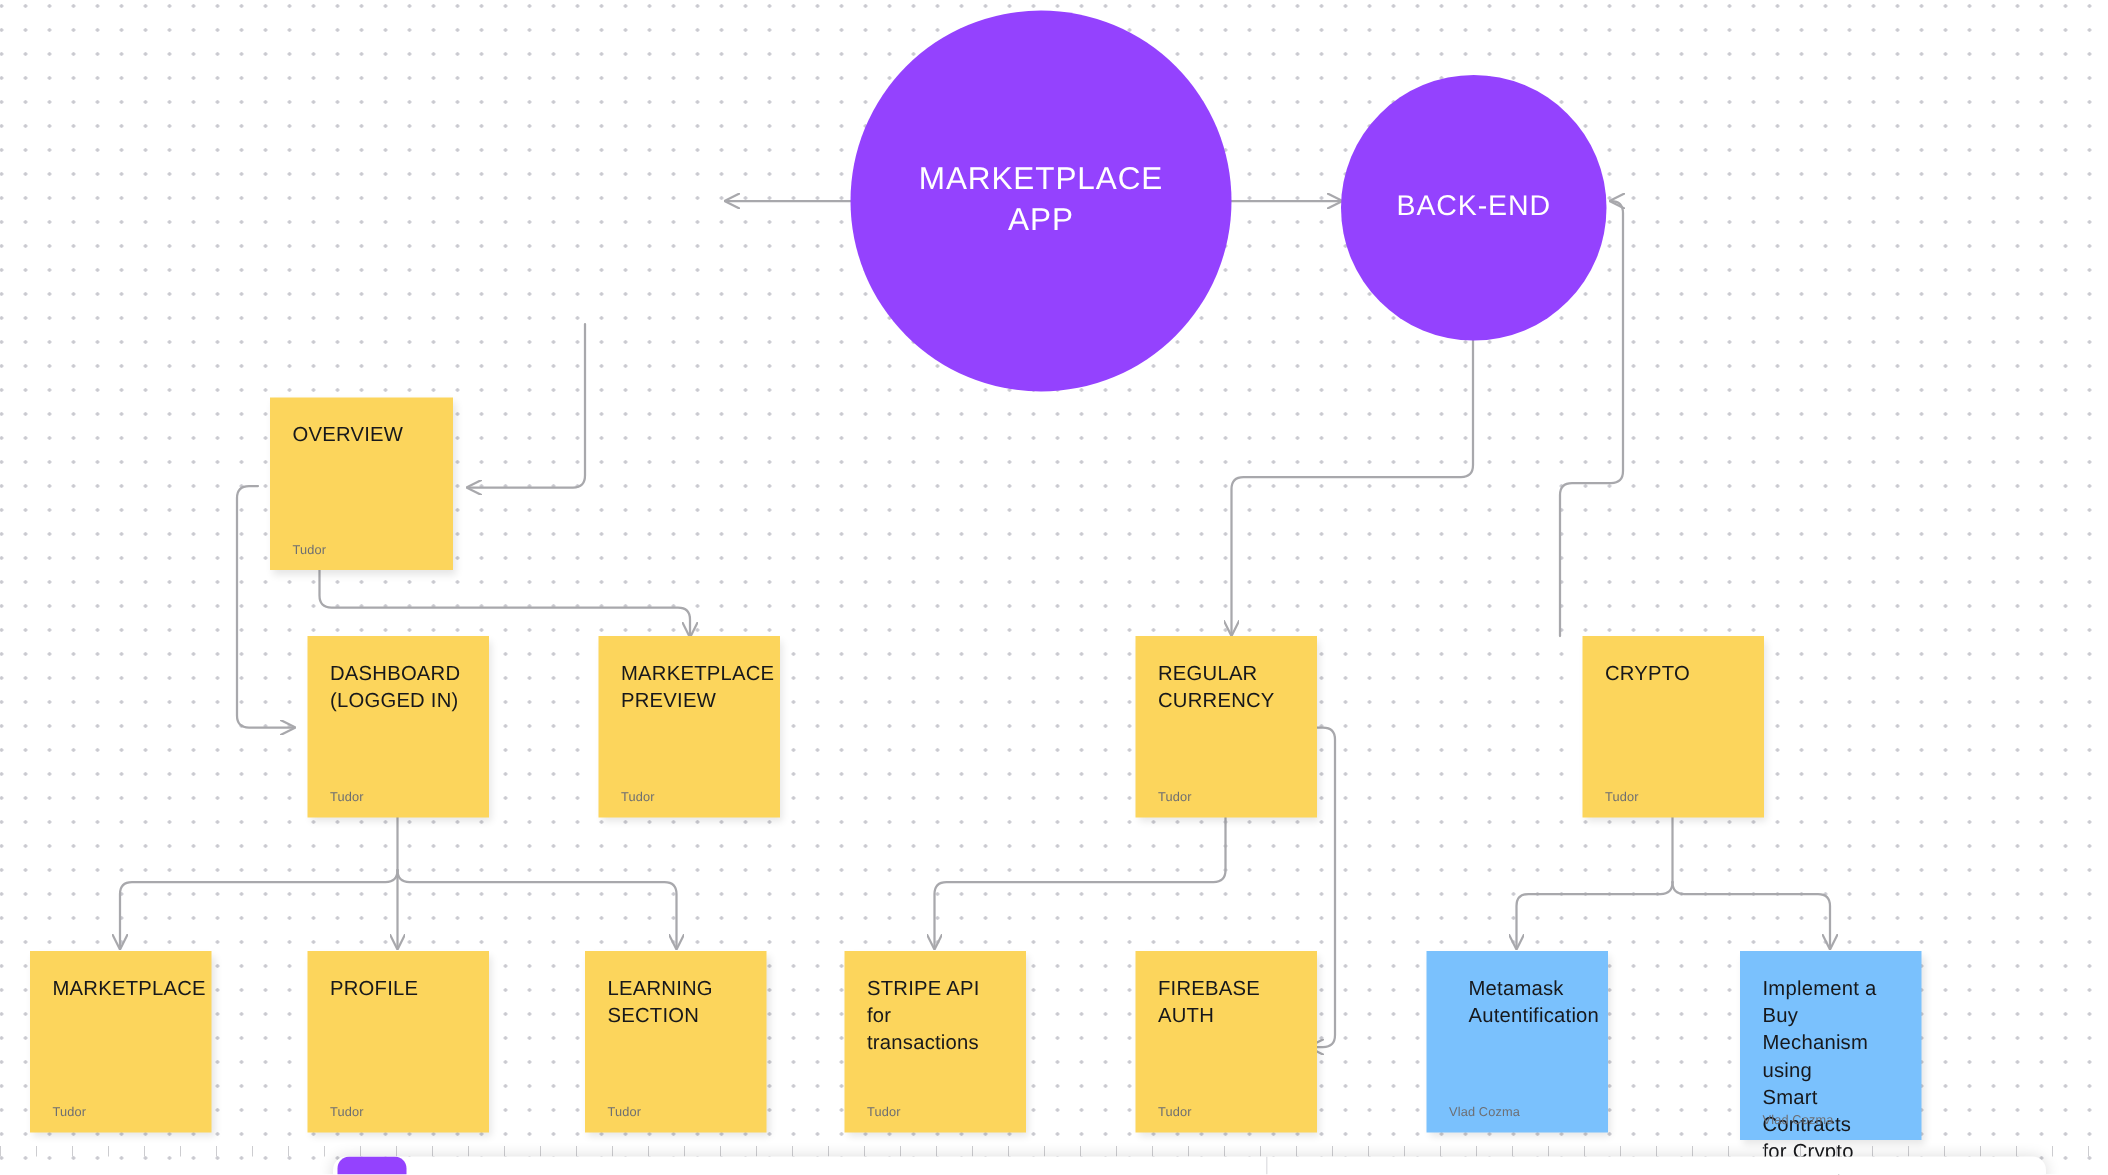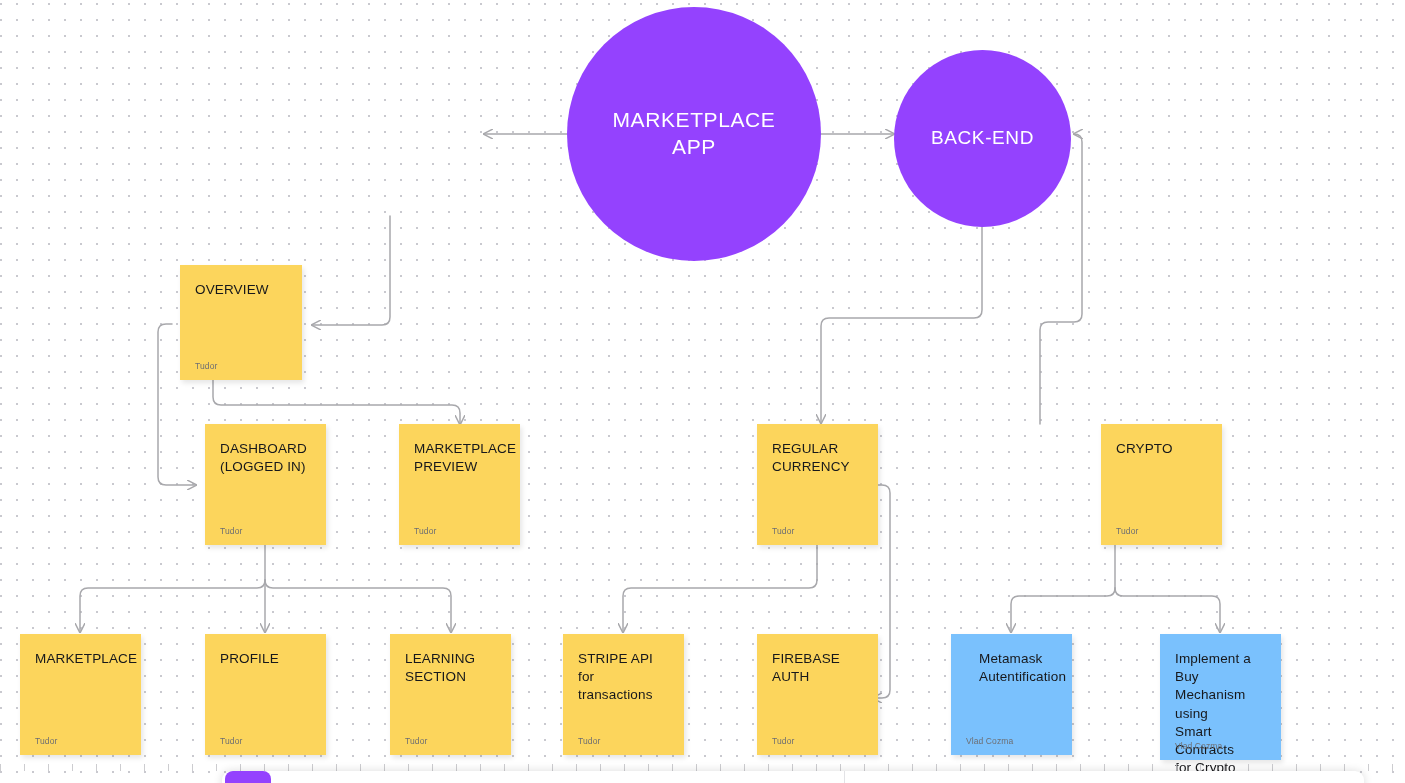--- a/index.html
+++ b/index.html
@@ -192,21 +192,21 @@
 PREVIEW</div>
     <div class="sticky-author">Tudor</div>
   </div>
 
   <div class="node sticky yellow" style="left:757px; top:424px; width:121px; height:121px;">
     <div class="sticky-title">REGULAR
 CURRENCY</div>
     <div class="sticky-author">Tudor</div>
   </div>
 
-  <div class="node sticky yellow" style="left:1055px; top:424px; width:121px; height:121px;margin-left:46px;">
+  <div class="node sticky yellow" style="left:1055px; top:424px; width:121px; height:121px;">
     <div class="sticky-title">CRYPTO</div>
     <div class="sticky-author">Tudor</div>
   </div>
 
   <div class="node sticky yellow" style="left:20px; top:634px; width:121px; height:121px;">
     <div class="sticky-title">MARKETPLACE</div>
     <div class="sticky-author">Tudor</div>
   </div>
 
   <div class="node sticky yellow" style="left:205px; top:634px; width:121px; height:121px;">

